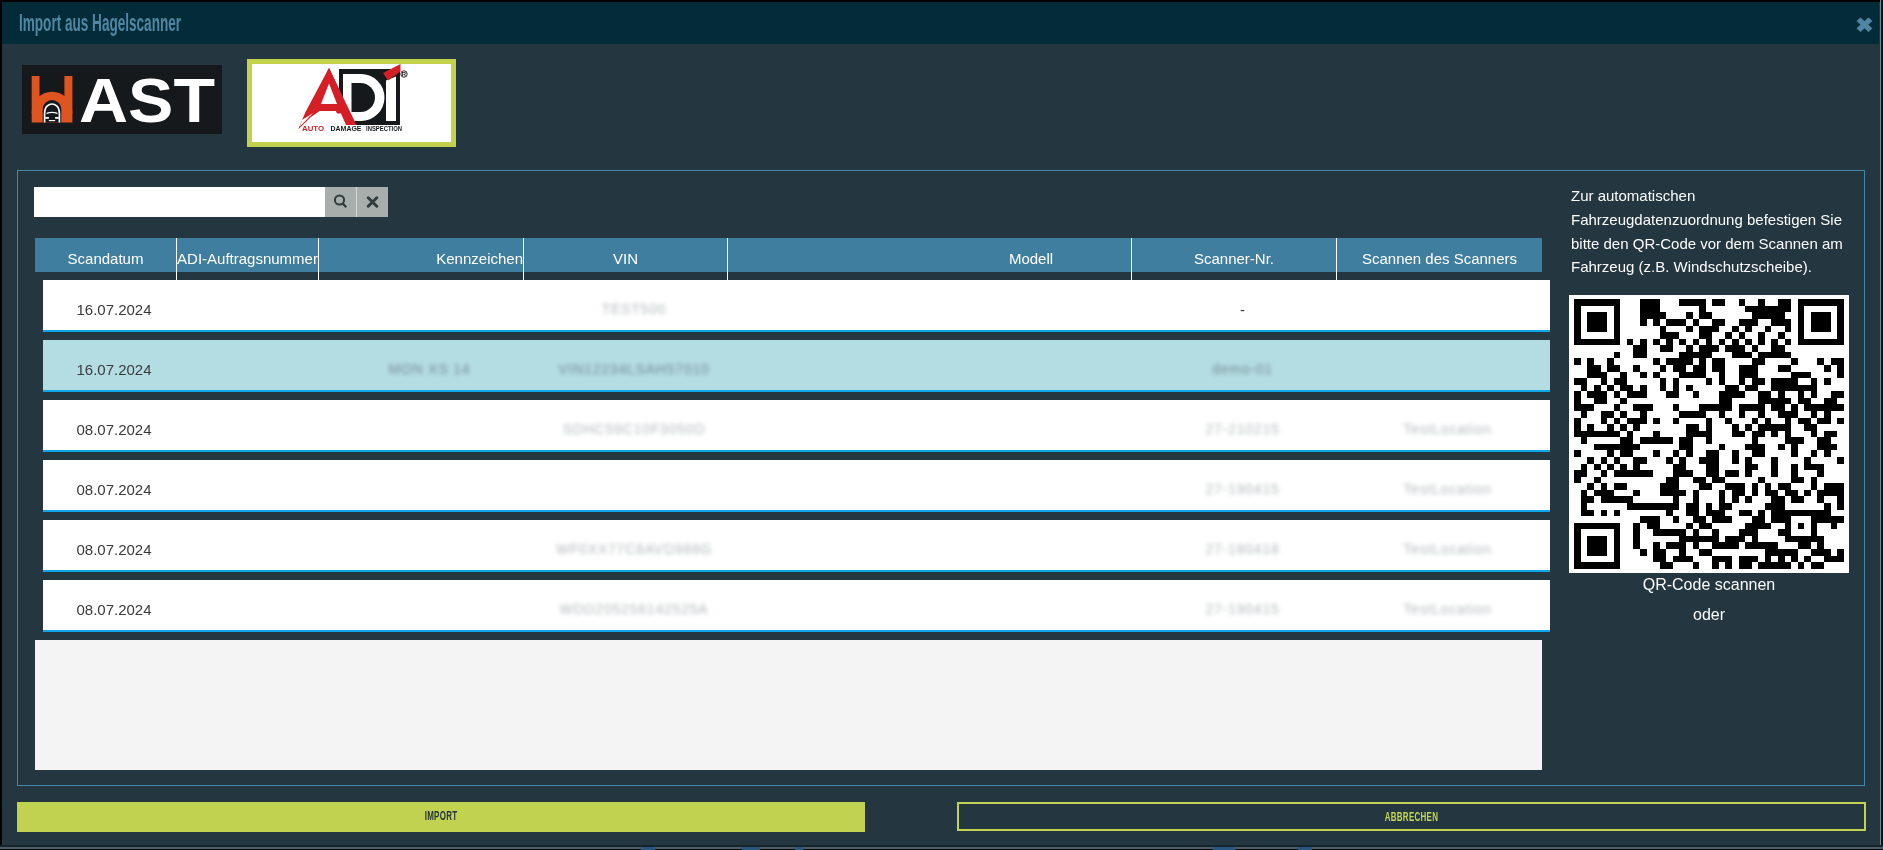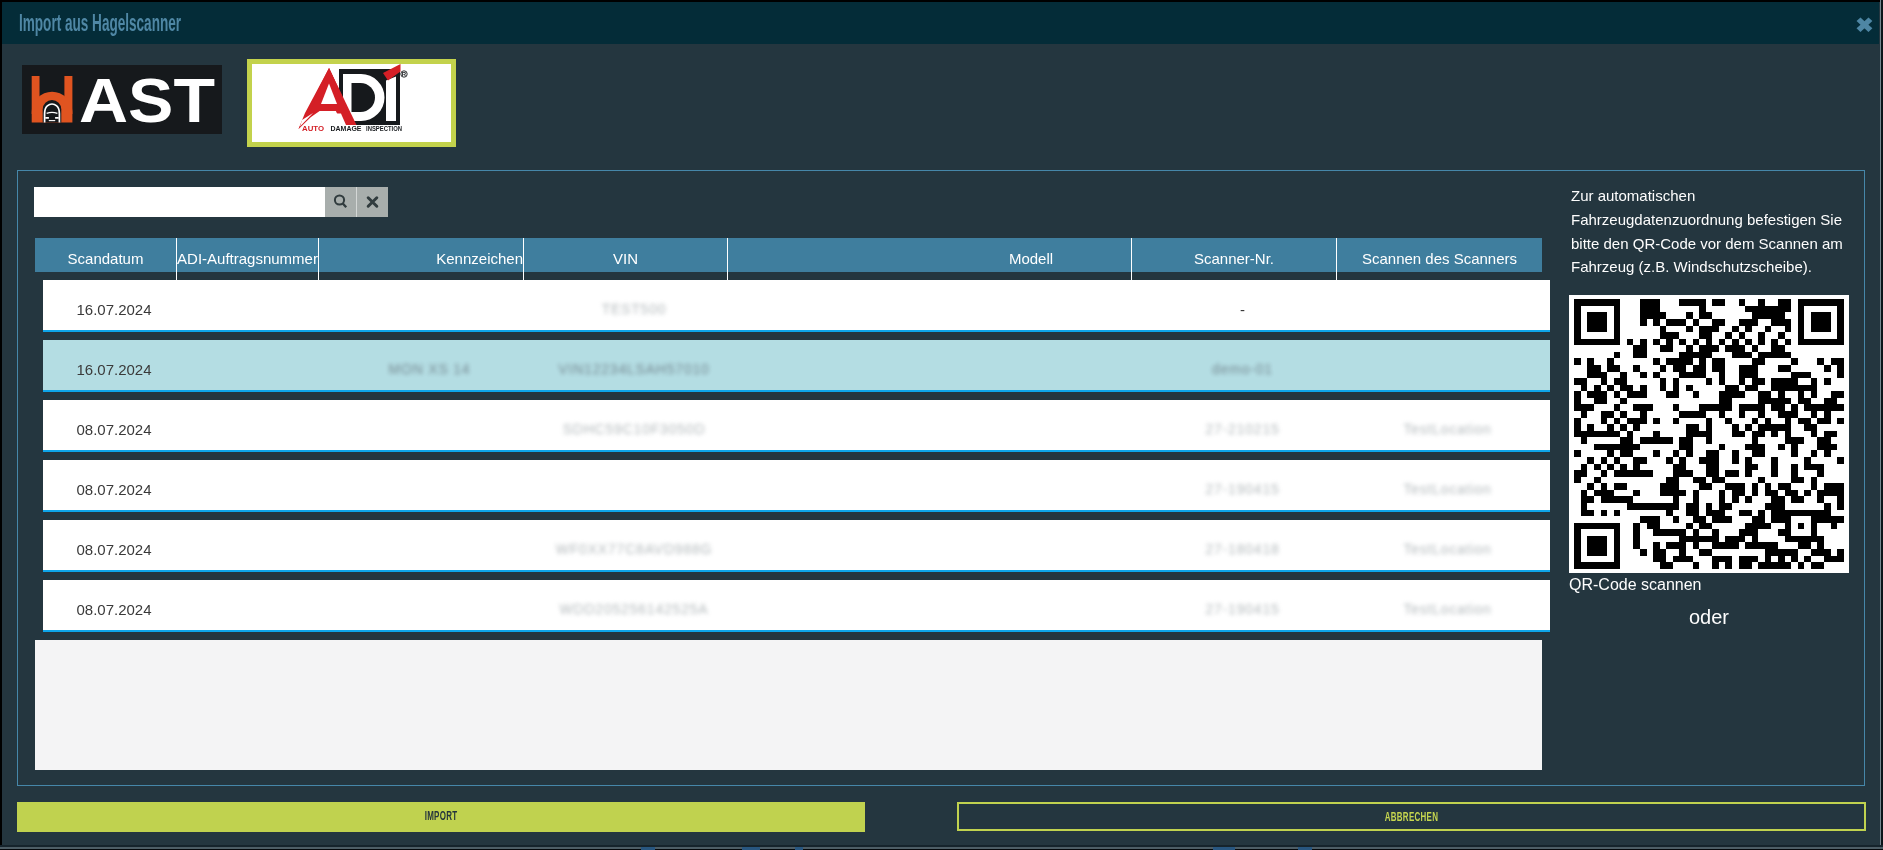--- a/index.html
+++ b/index.html
@@ -31,22 +31,22 @@
 #thead{left:35px;top:238px;width:1507px;height:34px;background:#3f7e9e;}
 .th{position:absolute;top:0;height:42px;line-height:42px;text-align:center;color:#fff;font-size:15px;border-right:1px solid #fff;box-sizing:border-box;}
 .row{position:absolute;left:35px;width:1507px;height:52px;background:#fff;border-bottom:2px solid #0ea5e9;box-sizing:border-box;margin-left:8px;}
 .cell{position:absolute;top:0;height:59px;line-height:59px;text-align:center;color:#3a3a3a;font-size:15px;white-space:nowrap;}
 .blur{filter:blur(2.2px);opacity:0.8;color:#a0a8ab;letter-spacing:0.8px;font-size:14px;}
 .sel .blur{color:#6f8089;opacity:0.9;}
 #emptyarea{left:35px;top:640px;width:1507px;height:130px;background:#f4f4f5;}
 
 #qrtext{left:1571px;top:184px;width:292px;color:#fdfdfd;font-size:15px;line-height:23.8px;}
 #qrbox{left:1569px;top:295px;width:280px;height:278px;background:#fff;}
-#qrscan{left:1569px;top:576px;width:280px;color:#fdfdfd;font-size:16px;}
-#oder{left:1569px;top:606px;width:280px;text-align:center;color:#fdfdfd;font-size:20px;}
+#qrscan{left:1569px;top:576px;width:280px;text-align:center;color:#fdfdfd;font-size:16px;}
+#oder{left:1569px;top:606px;width:280px;text-align:center;color:#fdfdfd;font-size:16px;}
 #qrprint{left:1570px;top:634px;width:278px;height:38px;background:#c0d24f;}
 .btntext{position:absolute;width:100%;text-align:center;color:#24343c;font-weight:bold;font-size:13.5px;letter-spacing:0.5px;transform:scaleX(0.59);}
 #qrprint .btntext{transform:scaleX(0.68);}
 
 #importbtn{left:17px;top:802px;width:848px;height:29.5px;background:#c0d24f;}
 #abbrechen{left:957px;top:802px;width:905px;height:25px;border:2px solid #c0d24f;}
 #abbrechen .btntext{color:#c6d64f;}
 .speck{position:absolute;top:847px;height:3px;background:#28567f;}
 </style>
 </head>

